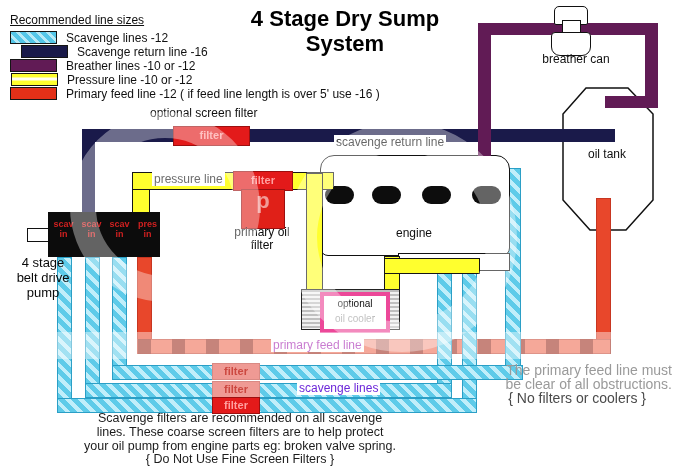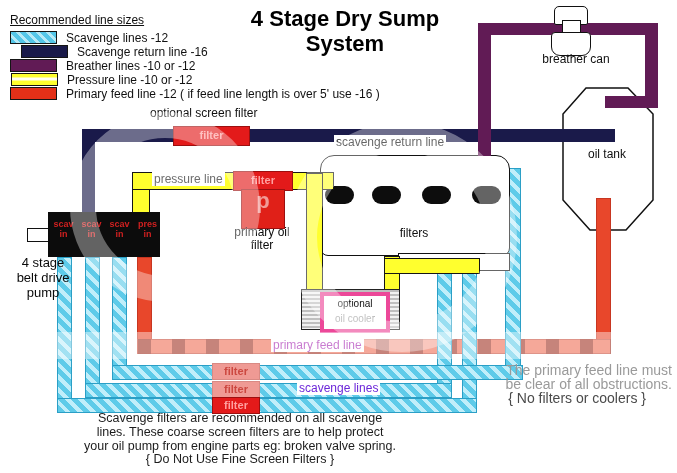--- a/index.html
+++ b/index.html
@@ -69,21 +69,21 @@
   <div class="abs cyan" style="left:112px;top:365px;width:409px;height:13px;"></div>
   <div class="abs cyan" style="left:85px;top:383px;width:365px;height:13px;"></div>
   <div class="abs cyan" style="left:57px;top:398px;width:418px;height:13px;"></div>
 
   <div class="abs outline" style="left:320px;top:155px;width:188px;height:99px;border-radius:14px 14px 8px 8px;"></div>
   <div class="abs outline" style="left:398px;top:253px;width:110px;height:16px;"></div>
   <div class="port" style="left:325px;"></div>
   <div class="port" style="left:372px;"></div>
   <div class="port" style="left:422px;"></div>
   <div class="port" style="left:472px;"></div>
-  <div class="abs lbl ctr" style="left:384px;top:226px;width:60px;">filters</div>
+  <div class="abs lbl ctr" style="left:384px;top:226px;width:60px;">engine</div>
 
   <div class="abs yellow" style="left:132px;top:172px;width:16px;height:41px;"></div>
   <div class="abs yellow" style="left:132px;top:172px;width:200px;height:16px;"></div>
   <div class="abs yellow" style="left:306px;top:173px;width:15px;height:119px;"></div>
   <div class="abs yellow" style="left:384px;top:256px;width:14px;height:36px;"></div>
   <div class="abs yellow" style="left:384px;top:258px;width:94px;height:14px;"></div>
 
   <div class="abs navy" style="left:82px;top:130px;width:13px;height:83px;"></div>
   <div class="abs navy" style="left:82px;top:129px;width:533px;height:13px;"></div>
 

